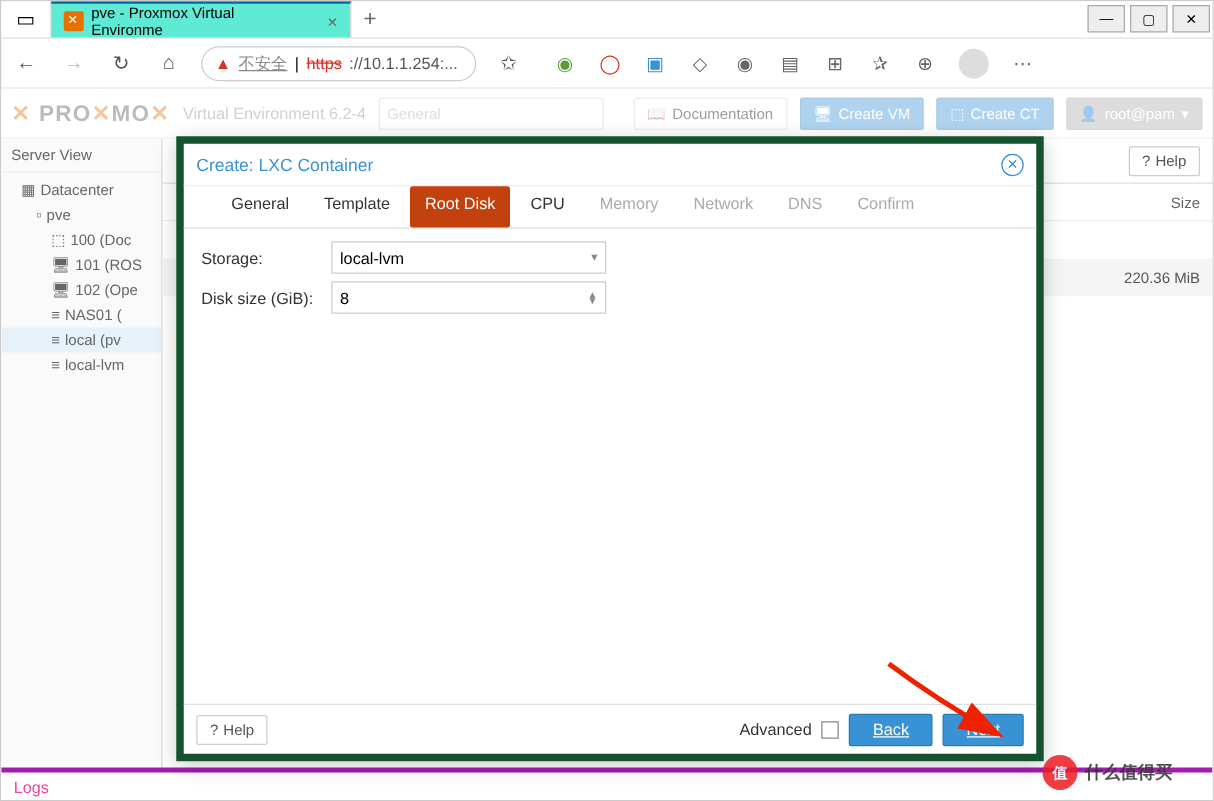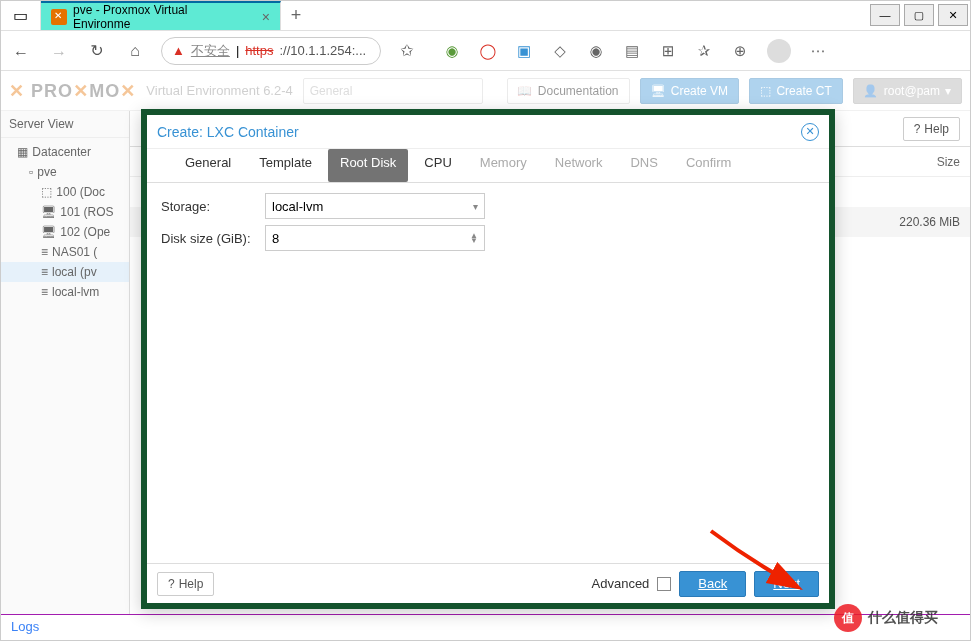--- a/index.html
+++ b/index.html
@@ -51,32 +51,32 @@
 .tree-item.l2 { padding-left: 28px; }
 .tree-item.l3 { padding-left: 40px; }
 .tree-item.sel { background: #e6f1fa; }
 
 .content { flex: 1; position: relative; }
 .content-top { height: 36px; border-bottom: 1px solid #ddd; display: flex; justify-content: flex-end; align-items: center; padding: 0 10px; }
 .help-btn { height: 24px; padding: 0 10px; border: 1px solid #ccc; border-radius: 2px; font-size: 12px; display: flex; align-items: center; gap: 4px; background: #fff; color: #555; }
 .grid-head { height: 30px; border-bottom: 1px solid #eee; display: flex; align-items: center; padding: 0 10px; font-size: 12px; color: #666; justify-content: flex-end; }
 .grid-row { height: 30px; display: flex; align-items: center; padding: 0 10px; font-size: 12px; background: #f5f5f5; justify-content: flex-end; color: #555; }
 
-.logs { position: absolute; bottom: 0; left: 0; right: 0; height: 26px; border-top: 1px solid #a21caf; padding: 4px 10px; font-size: 13px; color: #3b82f6; background: #fff; }
+.logs { position: absolute; bottom: 0; left: 0; right: 0; height: 26px; border-top: 4px solid #a21caf; padding: 4px 10px; font-size: 13px; color: #ec4899; background: #fff; }
 
 
 .modal-backdrop { position: absolute; top: 70px; left: 0; right: 0; bottom: 0; background: rgba(255,255,255,0.6); }
 
 
 .dialog { position: absolute; top: 108px; left: 140px; width: 694px; height: 500px; background: #fff; border: 6px solid #14532d; box-shadow: 0 4px 16px rgba(0,0,0,0.2); display: flex; flex-direction: column; }
 .dlg-title { height: 34px; display: flex; align-items: center; justify-content: space-between; padding: 0 10px; font-size: 14px; color: #3892d4; border-bottom: 1px solid #eee; }
 .dlg-close { width: 18px; height: 18px; border: 1.5px solid #3892d4; border-radius: 50%; display: flex; align-items: center; justify-content: center; color: #3892d4; font-size: 11px; }
 .dlg-tabs { height: 34px; display: flex; padding: 0 26px; gap: 4px; border-bottom: 1px solid #ddd; }
 .dlg-tab { padding: 6px 12px; font-size: 13px; color: #333; border-radius: 2px; }
-.dlg-tab.active { background: #737373; color: #fff; }
+.dlg-tab.active { background: #c2410c; color: #fff; }
 .dlg-tab.disabled { color: #aaa; }
 .dlg-body { flex: 1; padding: 10px 14px; }
 .form-row { display: flex; align-items: center; margin-bottom: 6px; }
 .form-label { width: 104px; font-size: 13px; color: #333; }
 .form-input { width: 220px; height: 26px; border: 1px solid #ccc; padding: 0 6px; font-size: 13px; display: flex; align-items: center; justify-content: space-between; background: #fff; }
 .form-input .caret { color: #888; font-size: 10px; }
 .spinner { display: flex; flex-direction: column; line-height: 5px; font-size: 8px; color: #888; }
 .dlg-footer { height: 40px; border-top: 1px solid #ddd; display: flex; align-items: center; padding: 0 10px; gap: 8px; }
 .dlg-footer .spacer { flex: 1; }
 .adv-label { font-size: 13px; color: #333; }

